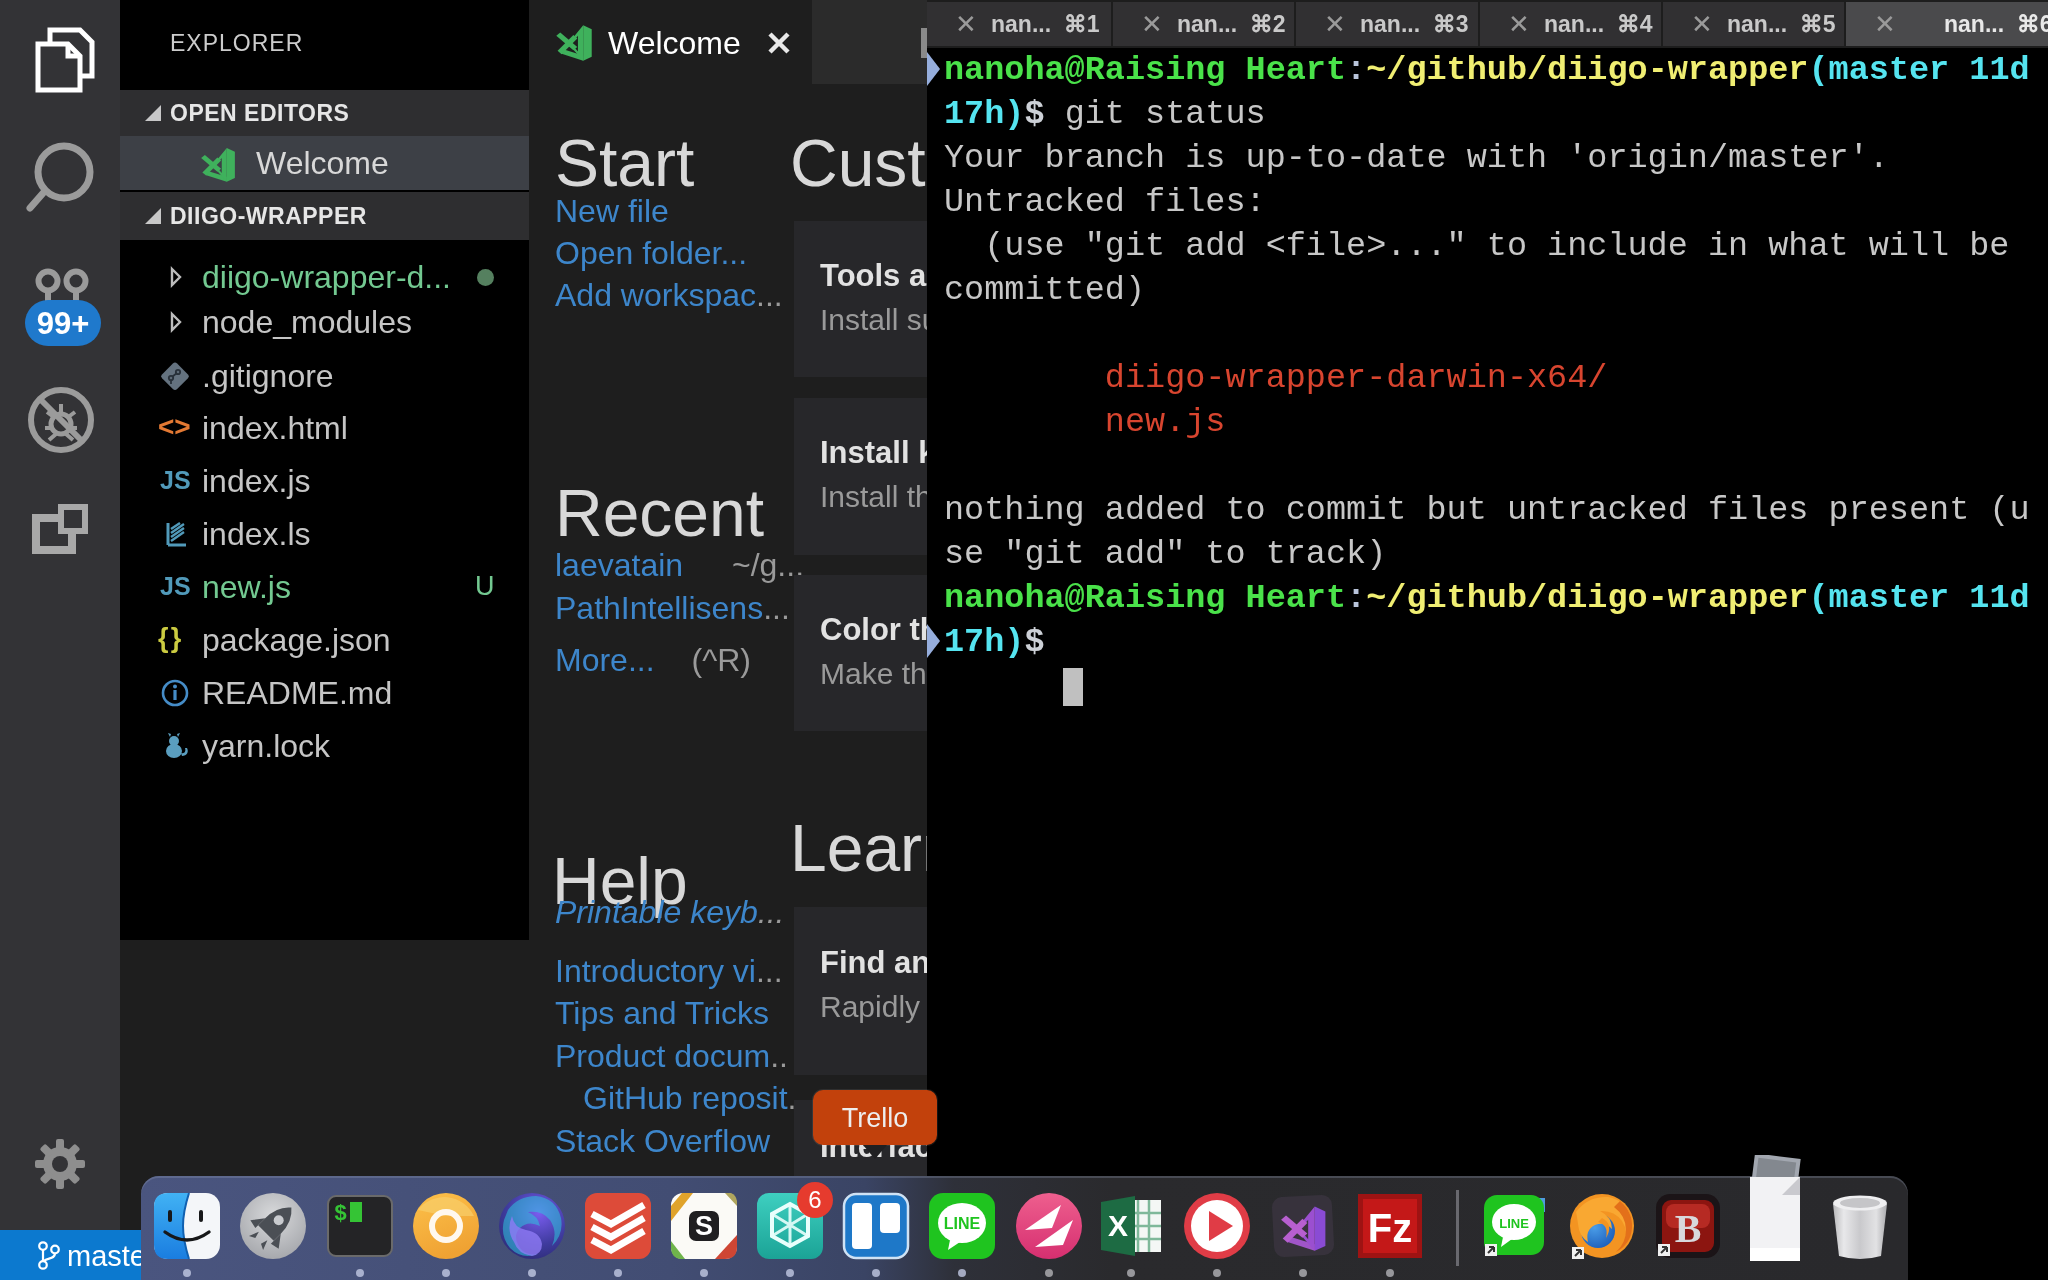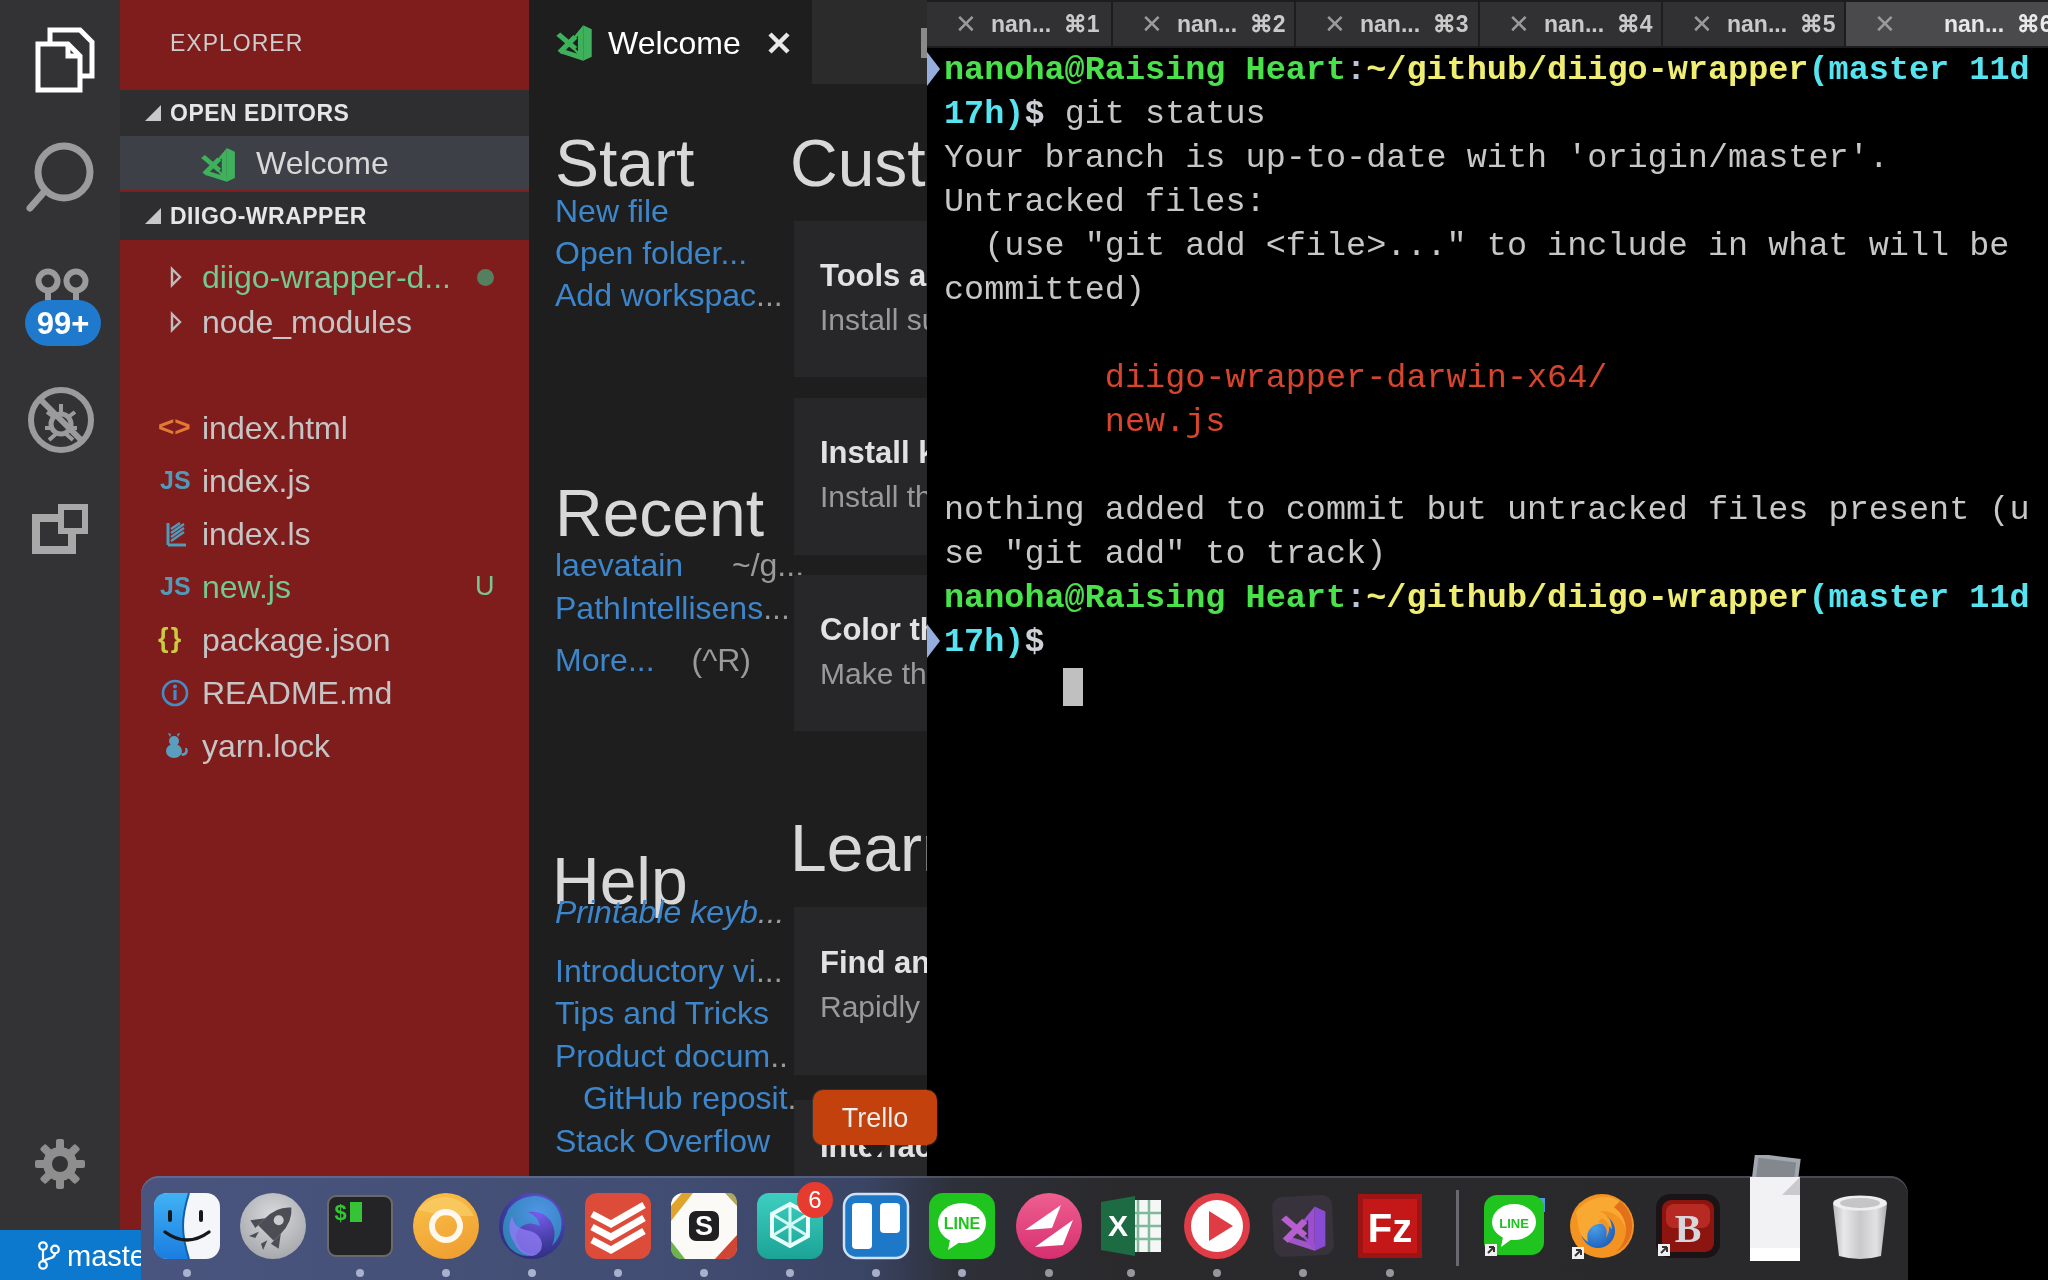--- a/index.html
+++ b/index.html
@@ -2,21 +2,21 @@
 <html><head>
 <meta charset="utf-8">
 <style>
   html,body{margin:0;padding:0;background:#1e1e1e;}
   #screen{position:relative;width:2048px;height:1280px;overflow:hidden;
     font-family:"Liberation Sans",sans-serif;}
   .abs{position:absolute;}
   
   #actbar{left:0;top:0;width:120px;height:1280px;background:#333336;}
   
-  #sidebar{left:120px;top:0;width:409px;height:1280px;background:#7f1d1d;}
+  #sidebar{left:120px;top:0;width:409px;height:940px;background:#000000;}
   .secthead{left:0;width:409px;height:46px;background:#2e2e30;}
   .row{position:absolute;left:0;width:409px;height:53px;}
   .rowtext{position:absolute;font-size:32px;color:#c5c5c5;top:50%;transform:translateY(-50%);white-space:nowrap;}
   .hdrtri{position:absolute;width:16px;height:16px;background:#c8c8c8;clip-path:polygon(100% 0,100% 100%,0 100%);}
   
   #editor{left:529px;top:0;width:1519px;height:1280px;background:#1e1e1e;overflow:hidden;}
   .h1w{position:absolute;font-weight:200;font-size:66px;color:#d8d8d8;white-space:nowrap;}
   .lnk{position:absolute;font-size:32px;color:#3d86cb;white-space:nowrap;transform:translateY(-50%);}
   .gray{color:#9a9a9a;}
   .card{position:absolute;left:265px;width:600px;background:#27272a;}
@@ -132,20 +132,31 @@
           <path d="M4 3 L12 11 L4 19 Z" fill="none" stroke="#bdbdbd" stroke-width="2.4"></path>
         </svg>
       <div class="rowtext" style="left:82px;color:#73c991;">diigo-wrapper-d...</div>
       <div class="abs" style="left:357px;top:19px;width:17px;height:17px;border-radius:50%;background:#55805f;"></div>
     </div>
     <div class="row" style="top:295px;">
       <svg class="abs" style="left:48px;top:16px;" width="16" height="22" viewBox="0 0 16 22">
           <path d="M4 3 L12 11 L4 19 Z" fill="none" stroke="#bdbdbd" stroke-width="2.4"></path>
         </svg>
       <div class="rowtext" style="left:82px;">node_modules</div>
+    </div>
+    <div class="row" style="top:349px;">
+      <svg class="abs" style="left:40px;top:13px;" width="30" height="30" viewBox="0 0 30 30">
+        <rect x="4" y="4" width="21" height="21" rx="3" transform="rotate(45 15 15)" fill="#64727f"></rect>
+        <g stroke="#28313a" stroke-width="1.8" fill="#28313a">
+          <circle cx="11" cy="16" r="2.2" fill="#5c6975"></circle>
+          <circle cx="18" cy="10" r="2.2" fill="#5c6975"></circle>
+          <path d="M12.5 14.5 L17 11 M11 18 v4" fill="none"></path>
+        </g>
+      </svg>
+      <div class="rowtext" style="left:82px;">.gitignore</div>
     </div>
     <div class="row" style="top:401px;">
       <div class="abs" style="left:38px;top:10px;font-size:28px;font-weight:bold;color:#e37933;">&lt;&gt;</div>
       <div class="rowtext" style="left:82px;">index.html</div>
     </div>
     <div class="row" style="top:454px;">
       <div class="abs" style="left:40px;top:12px;font-size:25px;font-weight:bold;color:#519aba;">JS</div>
       <div class="rowtext" style="left:82px;">index.js</div>
     </div>
     <div class="row" style="top:507px;">

